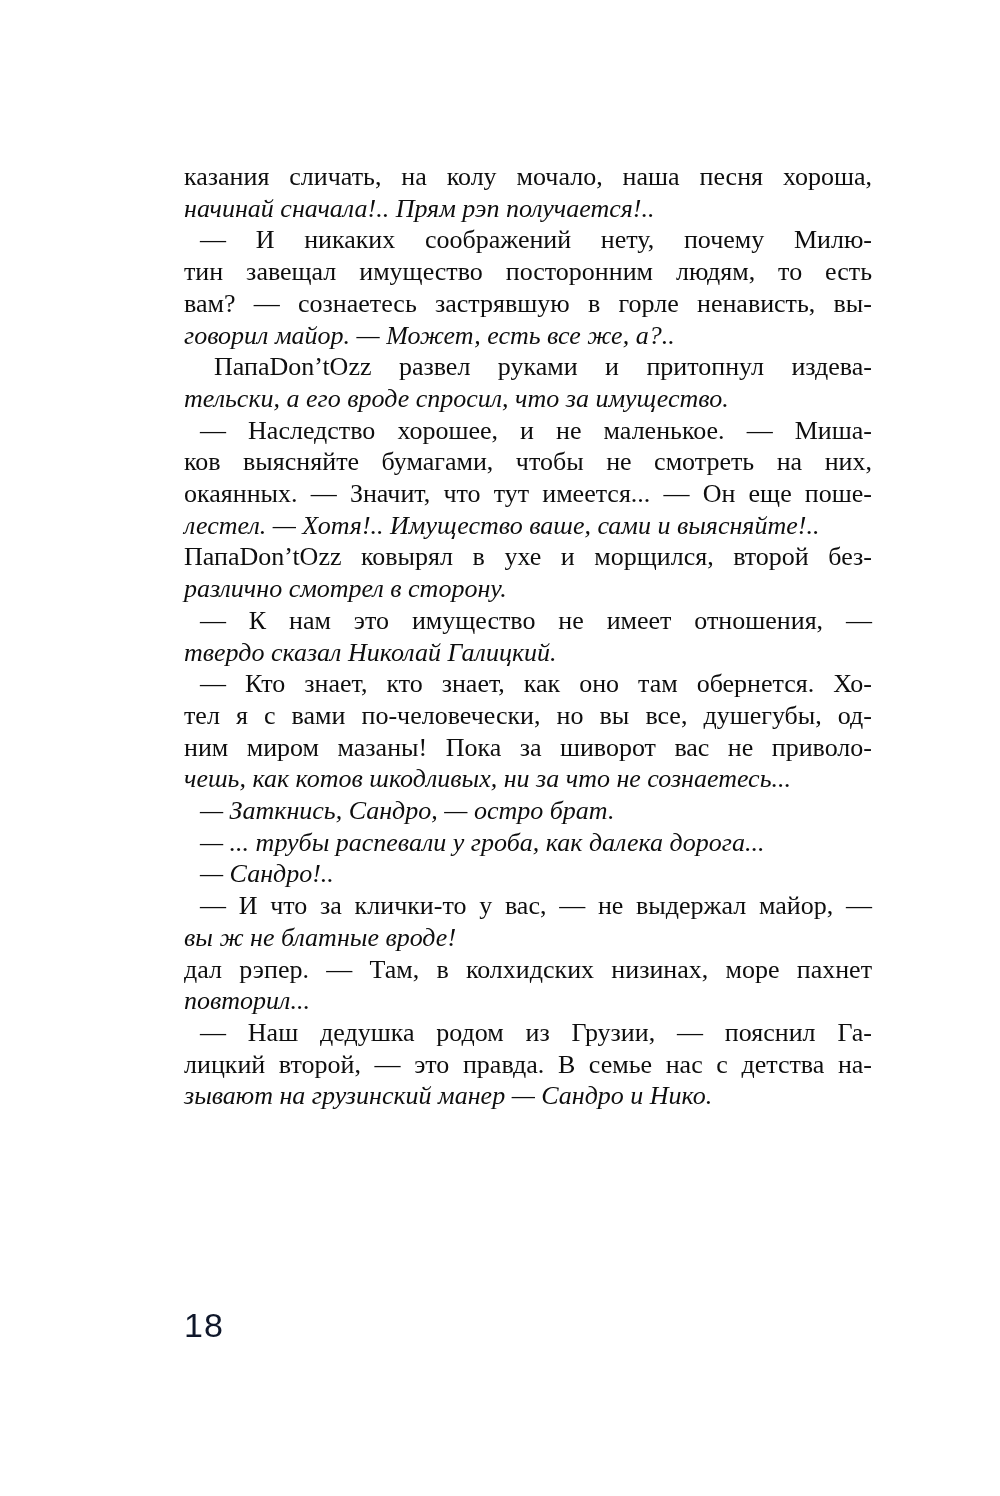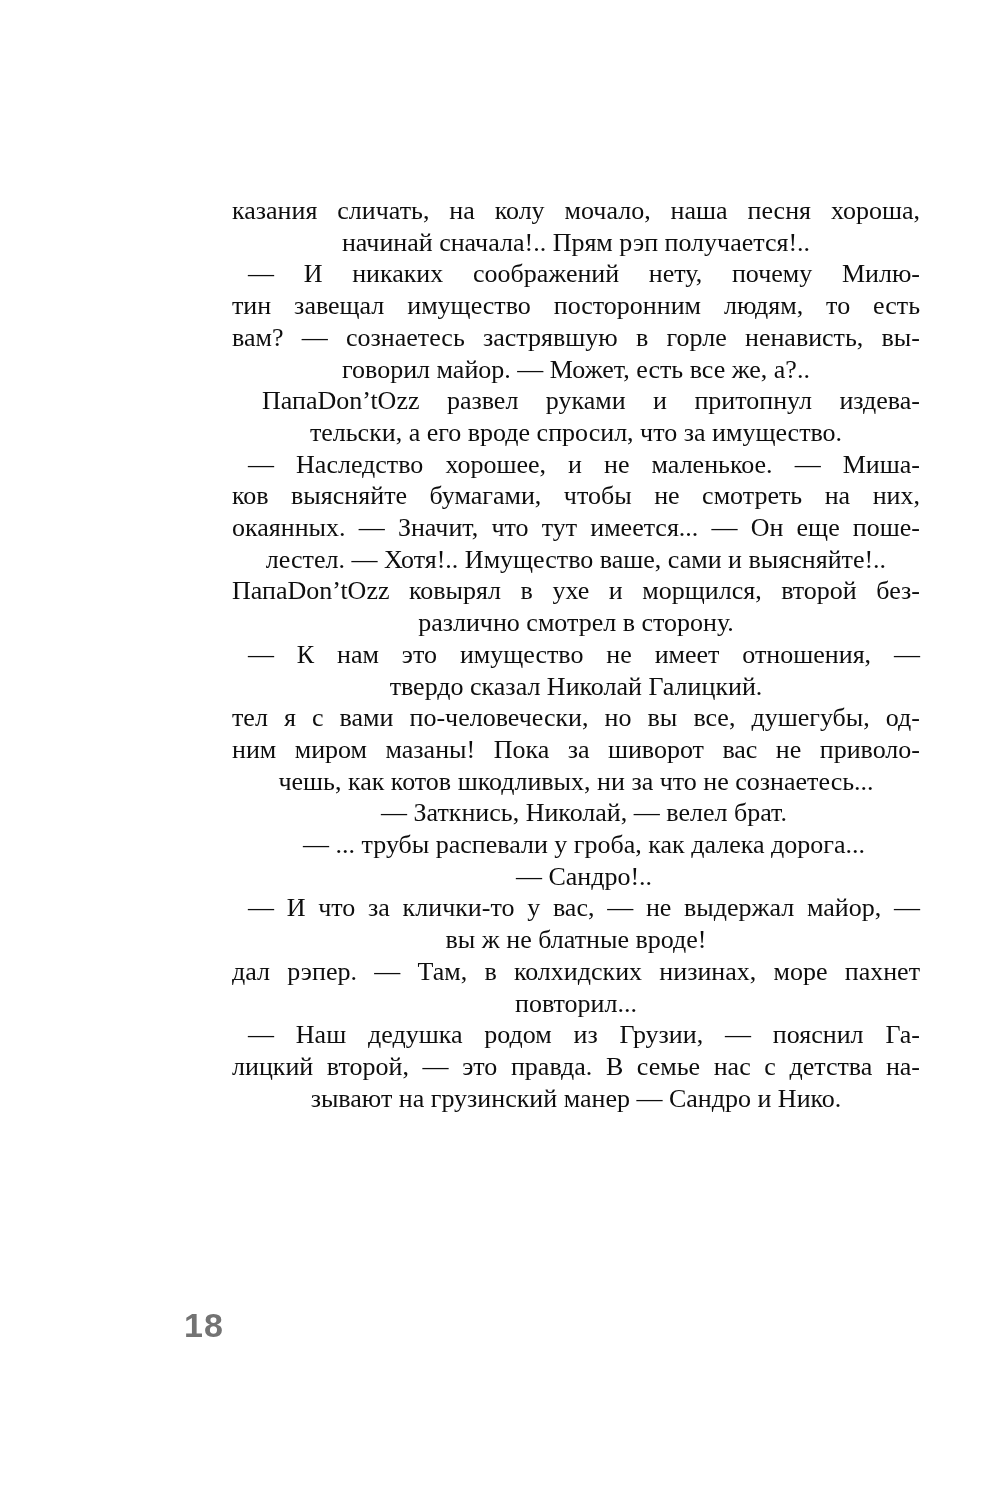--- a/index.html
+++ b/index.html
@@ -11,47 +11,46 @@
     height: 1496px;
     background: #ffffff;
     position: relative;
     overflow: hidden;
     font-family: "Liberation Serif", serif;
     color: #0e0e0e;
   }
   .text-block {
     position: absolute;
     left: 184px;
-    top: 195px;
+    top: 161px;
     width: 688px;
     font-size: 26px;
     line-height: 31.7px;
     text-rendering: optimizeLegibility;
-    margin-left: 48px;
   }
   .para { margin: 0; padding: 0; }
   .line { margin: 0; padding: 0; }
   .line.j {
     text-align: justify;
     text-align-last: justify;
     text-justify: inter-word;
   }
-  .line.l { text-align: center; }
+  .line.l { text-align: left; font-style: italic; }
   .ind-dash { text-indent: 16px; }
   .ind-text { text-indent: 30px; }
   .page-number {
     position: absolute;
     left: 184px;
     top: 1308px;
     font-family: "Liberation Sans", sans-serif;
-    font-weight: 700;
+    font-weight: 400;
     font-size: 34px;
     line-height: 1;
     letter-spacing: 1px;
-    color: #737373;
+    color: #0f172a;
   }
 </style>
 </head>
 <body>
 
 <main class="text-block">
     <div class="para">
       <div class="line j">казания сличать, на колу мочало, наша песня хороша,</div>
       <div class="line l">начинай сначала!.. Прям рэп получается!..</div>
     </div>
@@ -73,26 +72,27 @@
     </div>
     <div class="para">
       <div class="line j">ПапаDon’tOzz ковырял в ухе и морщился, второй без-</div>
       <div class="line l">различно смотрел в сторону.</div>
     </div>
     <div class="para">
       <div class="line j ind-dash">— К нам это имущество не имеет отношения, —</div>
       <div class="line l">твердо сказал Николай Галицкий.</div>
     </div>
     <div class="para">
+      <div class="line j ind-dash">— Кто знает, кто знает, как оно там обернется. Хо-</div>
       <div class="line j">тел я с вами по-человечески, но вы все, душегубы, од-</div>
       <div class="line j">ним миром мазаны! Пока за шиворот вас не приволо-</div>
       <div class="line l">чешь, как котов шкодливых, ни за что не сознаетесь...</div>
     </div>
     <div class="para">
-      <div class="line l ind-dash">— Заткнись, Николай, — велел брат.</div>
+      <div class="line l ind-dash">— Заткнись, Сандро, — остро брат.</div>
     </div>
     <div class="para">
       <div class="line l ind-dash">— ... трубы распевали у гроба, как далека дорога...</div>
     </div>
     <div class="para">
       <div class="line l ind-dash">— Сандро!..</div>
     </div>
     <div class="para">
       <div class="line j ind-dash">— И что за клички-то у вас, — не выдержал майор, —</div>
       <div class="line l">вы ж не блатные вроде!</div>

